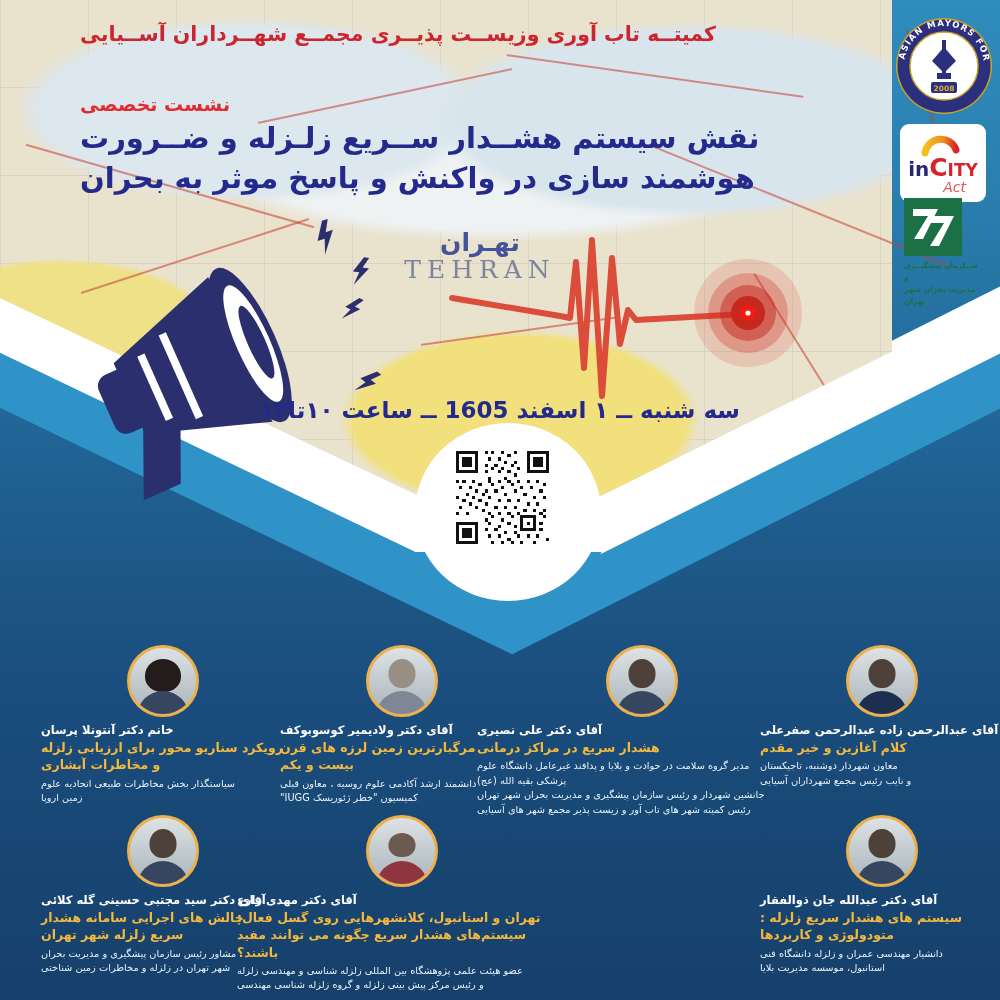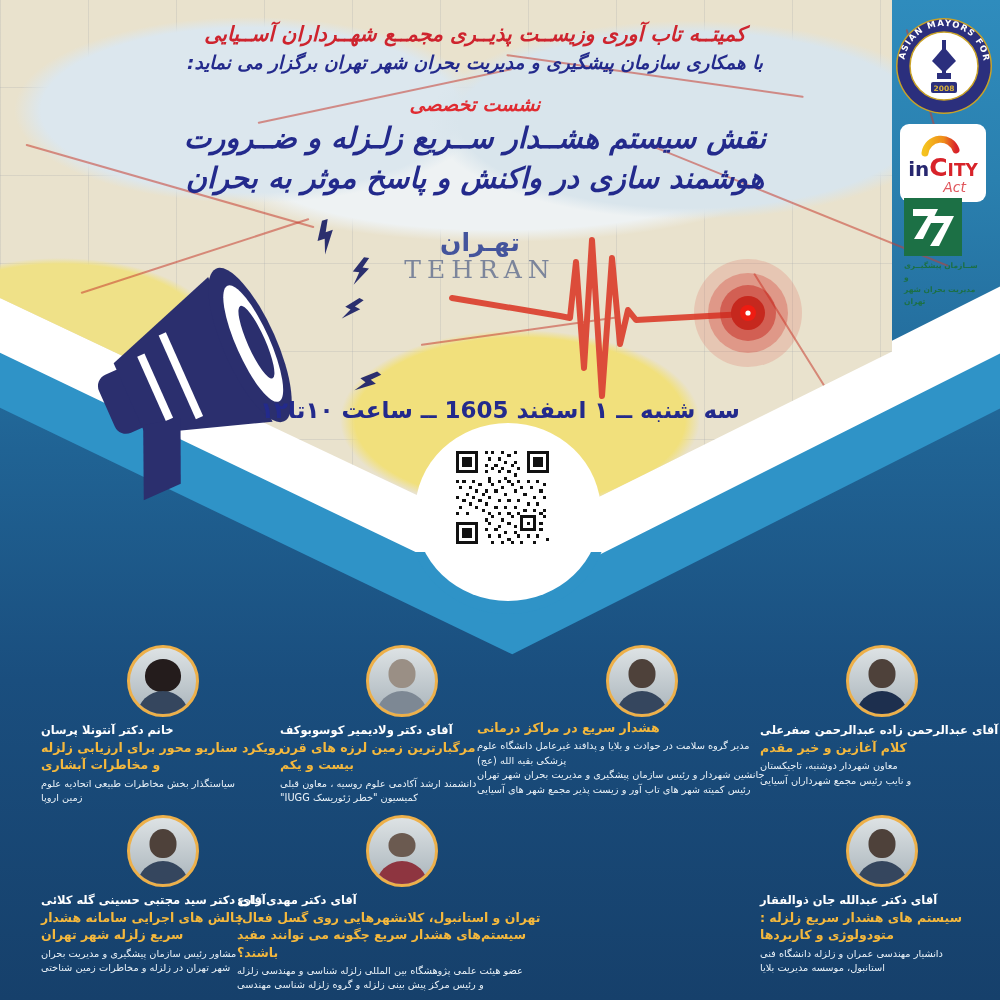--- a/index.html
+++ b/index.html
@@ -29,21 +29,21 @@
   .f4{left:640px;top:205px; width:320px; transform:rotate(22deg);}
   .f5{left:75px; top:255px; width:240px; transform:rotate(-18deg);}
   .f6{left:700px;top:370px; width:230px; transform:rotate(58deg);}
   .f7{left:420px;top:330px; width:200px; transform:rotate(-8deg);}
   .f8{left:845px;top:110px; width:170px; transform:rotate(74deg);}
   .city{ position:absolute; left:390px; top:228px; width:180px; text-align:center; }
   .city-fa{ color:#44549c; font-weight:bold; font-size:25px; letter-spacing:4px; }
   .city-en{ color:rgba(96,110,142,.8); font-family:"DejaVu Serif",serif; font-size:25px; letter-spacing:6px; margin-top:-2px;}
 
   
-  .abs{ position:absolute; left:80px; right:130px; text-align:center; direction:rtl;font-style:italic; }
+  .abs{ position:absolute; left:80px; right:130px; text-align:left; direction:rtl; }
   .hdr-l1{ top:22px;  color:#ce242e; font-size:20.5px; font-weight:bold; }
   .hdr-l2{ top:52px;  color:#232a8c; font-size:18.5px; font-weight:bold; }
   .session{ top:93px; color:#e02b31; font-size:19px;  font-weight:bold; }
   .title1{ top:121px; color:#232a8c; font-size:29px;  font-weight:bold; }
   .title2{ top:161px; color:#232a8c; font-size:29px;  font-weight:bold; }
   .date{ position:absolute; top:397px; left:40px; right:40px; text-align:center; direction:rtl;
          color:#232a8c; font-size:23px; font-weight:bold; }
 
   
   .amf{ position:absolute; top:16px; right:6px; width:100px; height:100px; }
@@ -162,21 +162,20 @@
            M0,9h1v1h-1z M2,9h1v1h-1z M5,9h1v1h-1z M7,10h1v1h-1z M1,11h1v1h-1z M4,11h1v1h-1z M6,12h1v1h-1z M3,13h1v1h-1z M8,13h1v1h-1z M0,14h1v1h-1z M5,14h1v1h-1z M2,15h1v1h-1z M7,15h1v1h-1z M4,16h1v1h-1z M1,17h1v1h-1z M6,17h1v1h-1z M8,18h1v1h-1z M0,19h1v1h-1z M3,19h1v1h-1z
            M10,9h1v1h-1z M13,9h1v1h-1z M16,9h1v1h-1z M19,9h1v1h-1z M22,9h1v1h-1z M25,9h1v1h-1z M11,10h1v1h-1z M17,10h1v1h-1z M27,10h1v1h-1z M14,11h1v1h-1z M20,11h1v1h-1z M23,11h1v1h-1z M9,12h1v1h-1z M12,12h1v1h-1z M18,12h1v1h-1z M26,12h1v1h-1z M15,13h1v1h-1z M21,13h1v1h-1z M10,14h1v1h-1z M24,14h1v1h-1z M27,14h1v1h-1z M13,15h1v1h-1z M16,15h1v1h-1z M19,15h1v1h-1z M9,16h1v1h-1z M22,16h1v1h-1z M25,16h1v1h-1z M12,17h1v1h-1z M15,17h1v1h-1z M18,17h1v1h-1z M21,18h1v1h-1z M24,18h1v1h-1z M27,18h1v1h-1z M10,19h1v1h-1z M13,19h1v1h-1z M16,19h1v1h-1z M19,19h1v1h-1z M26,19h1v1h-1z
            M9,21h1v1h-1z M11,20h1v1h-1z M14,21h1v1h-1z M17,20h1v1h-1z M27,20h1v1h-1z M10,22h1v1h-1z M13,23h1v1h-1z M16,22h1v1h-1z M18,23h1v1h-1z M26,22h1v1h-1z M9,24h1v1h-1z M12,24h1v1h-1z M15,25h1v1h-1z M18,25h1v1h-1z M26,24h1v1h-1z M10,26h1v1h-1z M13,26h1v1h-1z M16,27h1v1h-1z M19,26h1v1h-1z M22,26h1v1h-1z M25,26h1v1h-1z M28,27h1v1h-1z M11,28h1v1h-1z M14,28h1v1h-1z M17,28h1v1h-1z M20,28h1v1h-1z M24,28h1v1h-1z"></path>
       </g>
     </svg>
   </div>
 
   <div class="date">سه شنبه ــ ۱ اسفند 1605 ــ ساعت ۱۰تا۱۲</div>
 
   <div class="abs hdr-l1" style="position:absolute;">کمیتــه تاب آوری وزیســت پذیــری مجمــع شهــرداران آســیایی</div>
-  <div class="abs hdr-l2" style="position:absolute;">با همکاری سازمان پیشگیری و مدیریت بحران شهر تهران برگزار می نماید:</div>
   <div class="abs session" style="position:absolute;">نشست تخصصی</div>
   <div class="abs title1" style="position:absolute;">نقش سیستم هشــدار ســریع زلـزله و ضــرورت</div>
   <div class="abs title2" style="position:absolute;">هوشمند سازی در واکنش و پاسخ موثر به بحران</div>
 
   <div class="amf">
     <svg viewBox="0 0 100 100">
       <circle cx="50" cy="50" r="48" fill="#c9a227"></circle>
       <circle cx="50" cy="50" r="46.5" fill="#2b2f7d"></circle>
       <circle cx="50" cy="50" r="34" fill="#ffffff" stroke="#c9a227" stroke-width="1.5"></circle>
       <defs>
@@ -234,20 +233,21 @@
   <div class="card r1 c2">
     <div class="avatar av2"></div>
     <div class="sp-name">آقای دکتر ولادیمیر کوسوبوکف</div>
     <div class="sp-topic">مرگبارترین زمین لرزه های قرن
 بیست و یکم</div>
     <div class="sp-bio">دانشمند ارشد آکادمی علوم روسیه ، معاون قبلی
 کمیسیون "خطر ژئوریسک IUGG"</div>
   </div>
   <div class="card r1 c3w">
     <div class="avatar av3"></div>
+    <div class="sp-name">آقای دکتر علی نصیری</div>
     <div class="sp-topic">هشدار سریع در مراکز درمانی</div>
     <div class="sp-bio">مدیر گروه سلامت در حوادث و بلایا و پدافند غیرعامل دانشگاه علوم
 پزشکی بقیه الله (عج)
 جانشین شهردار و رئیس سازمان پیشگیری و مدیریت بحران شهر تهران
 رئیس کمیته شهر های تاب آور و زیست پذیر مجمع شهر های آسیایی</div>
   </div>
   <div class="card r1 c4">
     <div class="avatar av4"></div>
     <div class="sp-name">آقای  عبدالرحمن زاده عبدالرحمن صفرعلی</div>
     <div class="sp-topic">کلام آغازین و خیر مقدم</div>

